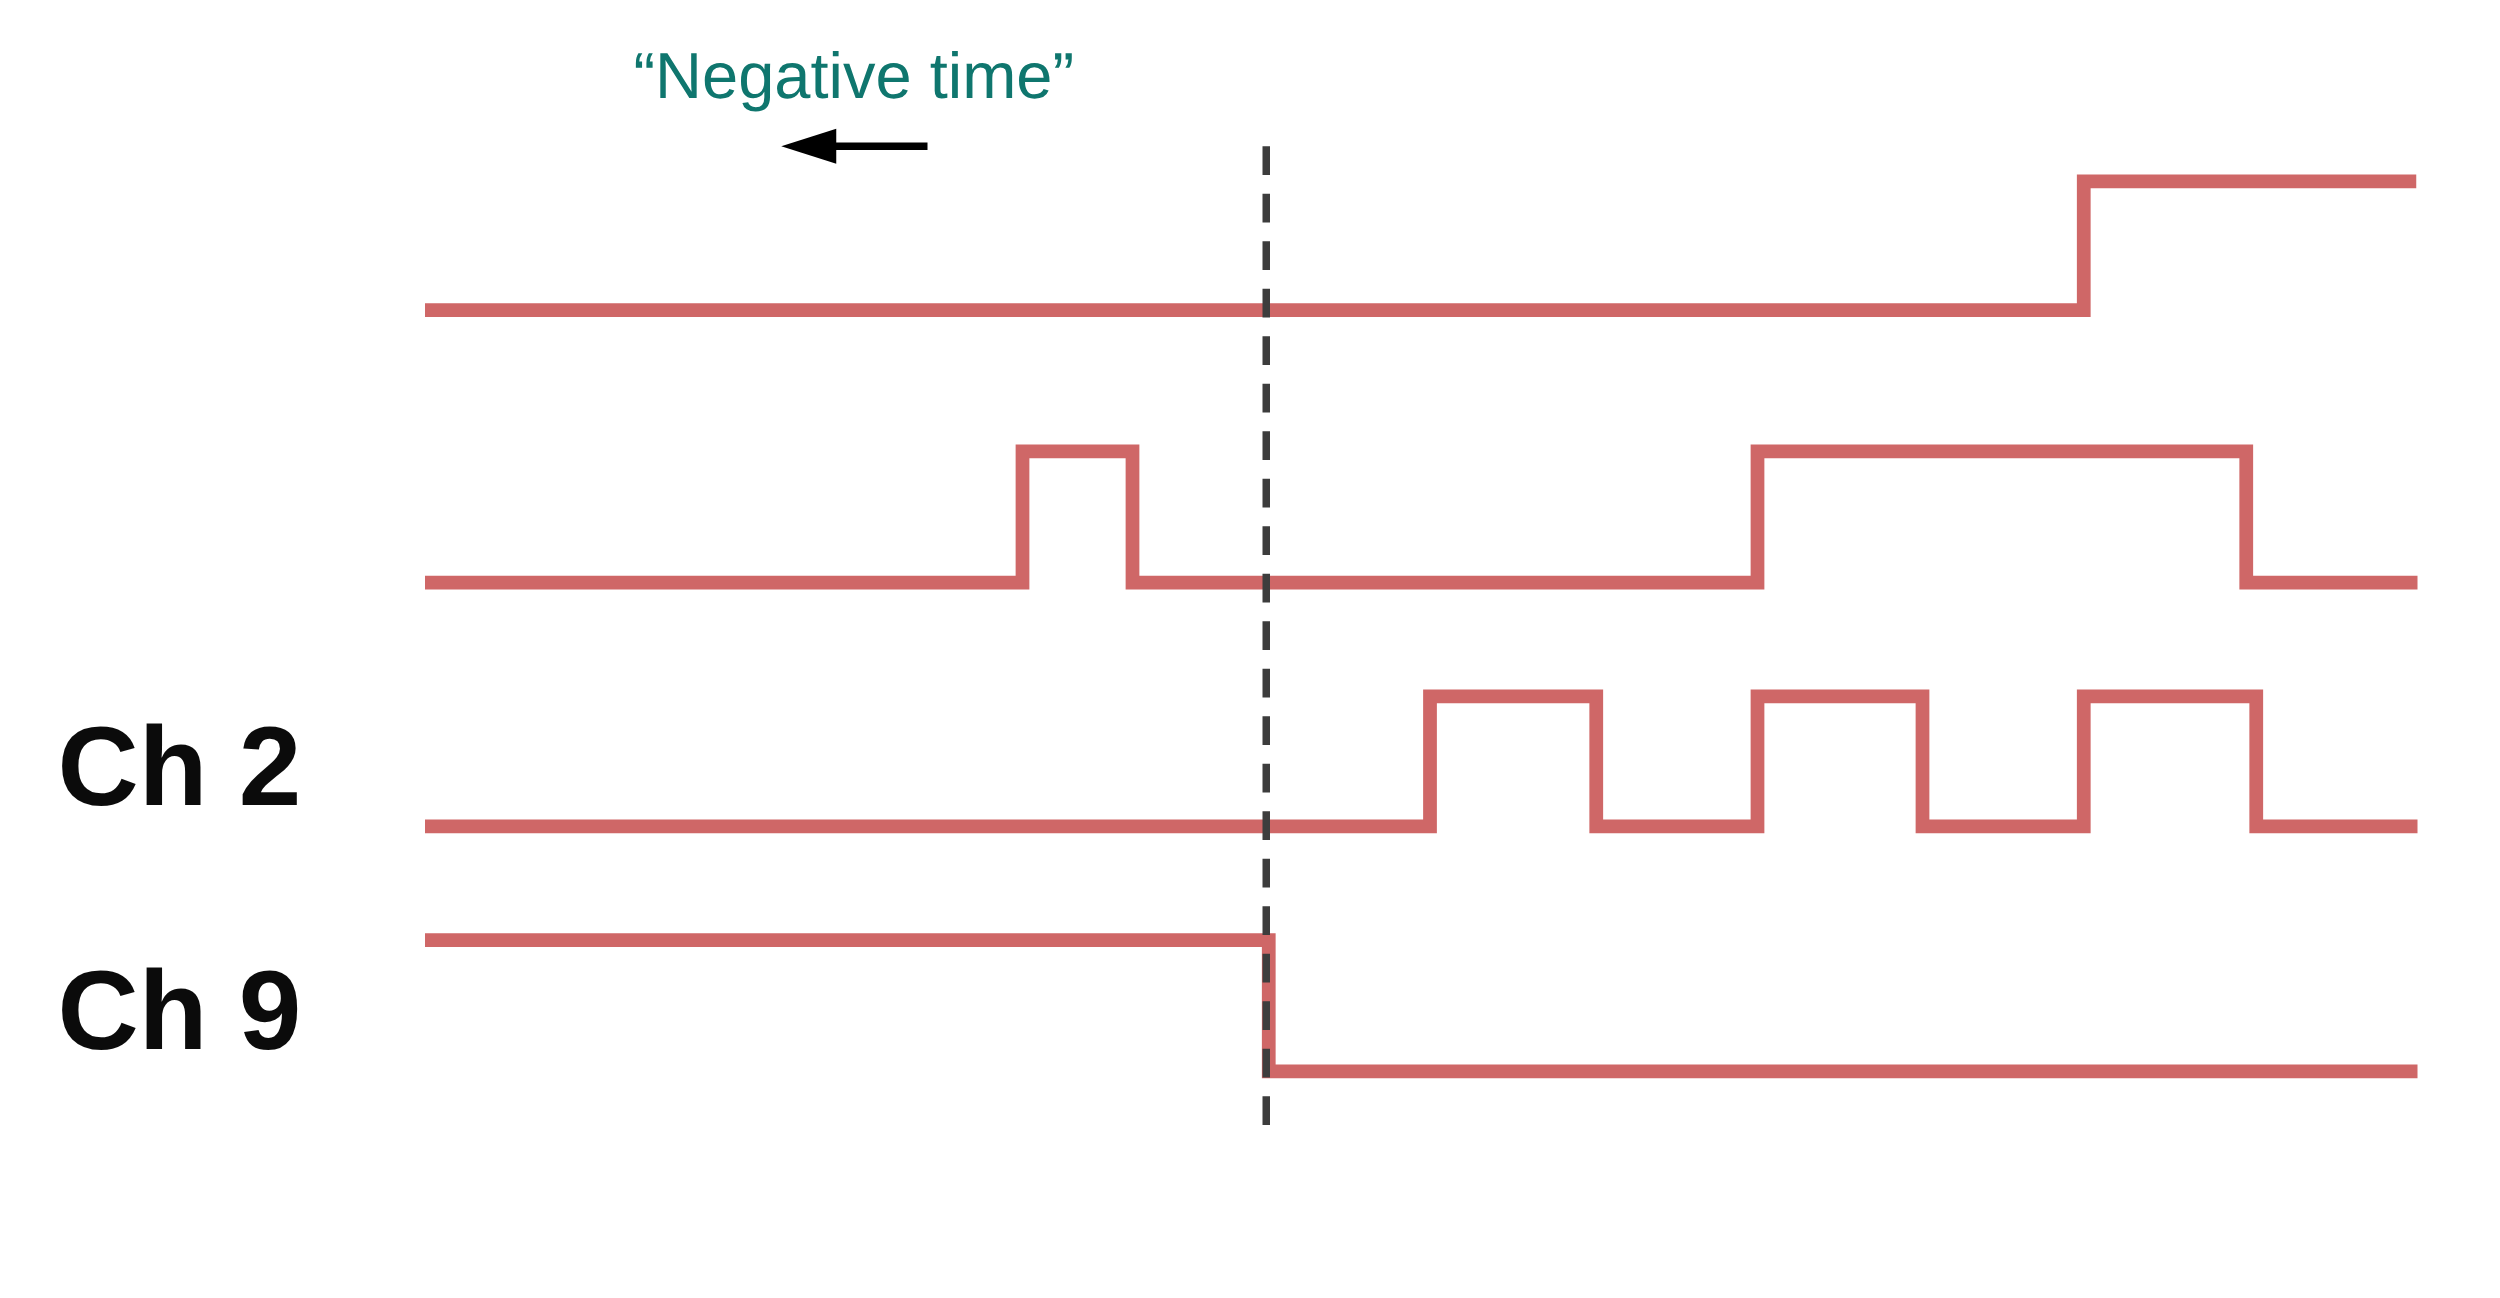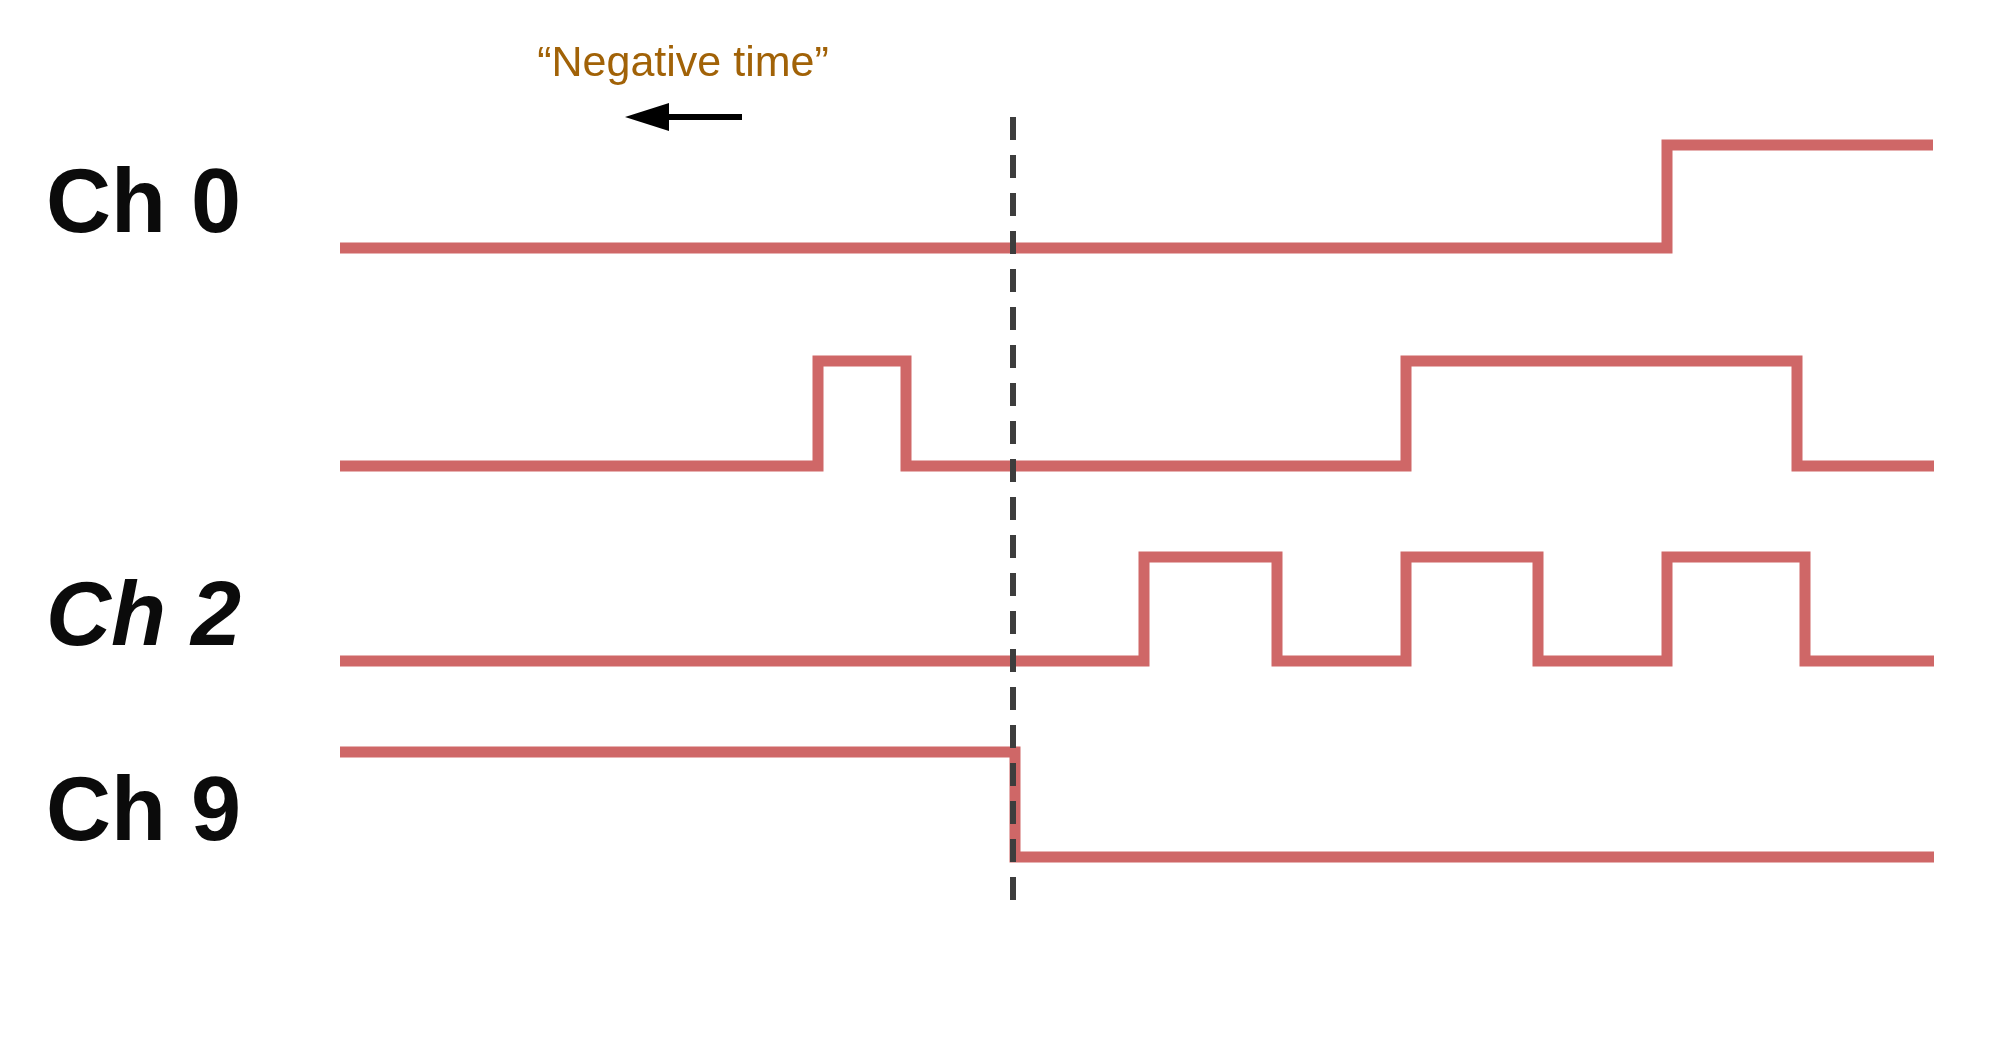--- a/index.html
+++ b/index.html
@@ -25,24 +25,24 @@
     position: absolute;
     left: 46px;
     font-size: 90px;
     line-height: 90px;
     font-weight: bold;
     color: #0b0b0b;
     white-space: nowrap;
   }
   .caption {
     position: absolute;
-    font-size: 43px;
+    font-size: 52px;
     line-height: 66px;
     font-weight: 400;
-    color: #a16207;
+    color: #0f766e;
     white-space: nowrap;
     transform: translateX(-50%);
   }
   .caption-top {
     left: 683px;
     top: 28px;
   }
   .caption-bottom {
     left: 1018px;
     top: 926px;
@@ -55,18 +55,17 @@
   <svg id="wave-svg" width="2000" height="1038" viewBox="0 0 2000 1038">
       <polyline points="340,248 1667,248 1667,145 1933,145" fill="none" stroke="#cf6767" stroke-width="11" stroke-linejoin="miter"></polyline>
       <polyline points="340,466 818,466 818,361 906,361 906,466 1406,466 1406,361 1797,361 1797,466 1934,466" fill="none" stroke="#cf6767" stroke-width="11" stroke-linejoin="miter"></polyline>
       <polyline points="340,661 1144,661 1144,557 1277,557 1277,661 1406,661 1406,557 1538,557 1538,661 1667,661 1667,557 1805,557 1805,661 1934,661" fill="none" stroke="#cf6767" stroke-width="11" stroke-linejoin="miter"></polyline>
       <polyline points="340,752 1015,752 1015,857 1934,857" fill="none" stroke="#cf6767" stroke-width="11" stroke-linejoin="miter"></polyline>
       <line x1="1013" x2="1013" y1="117" y2="900" stroke="#3d3d3d" stroke-width="6" stroke-dasharray="23 15"></line>
       <line x1="742" y1="117" x2="663" y2="117" stroke="#000000" stroke-width="6"></line>
       <polygon points="625,117 669,103 669,131" fill="#000000"></polygon>
     </svg>
 
-  <div class="ch-label" style="top: 156px;">Ch 0</div>
-  <div class="ch-label" style="top: 568.5px; font-style: italic;">Ch 2</div>
+  <div class="ch-label" style="top: 568.5px;">Ch 2</div>
   <div class="ch-label" style="top: 764px;">Ch 9</div>
 
   <div class="caption caption-top">“Negative time”</div>
 </div>
 
 </body></html>

